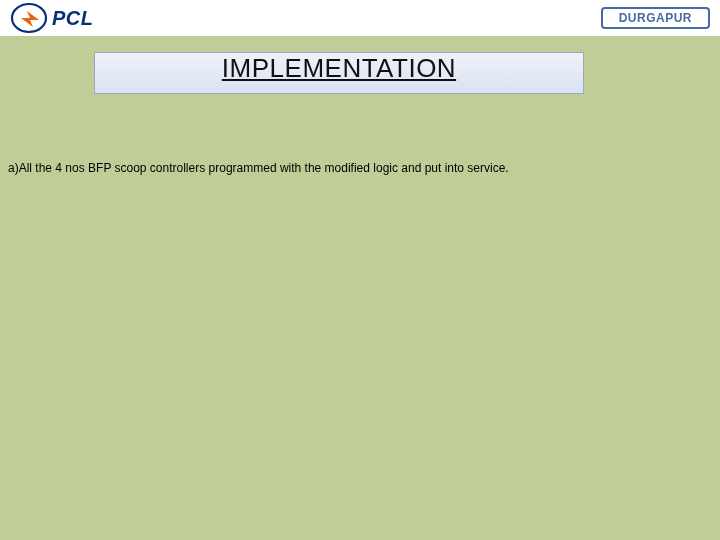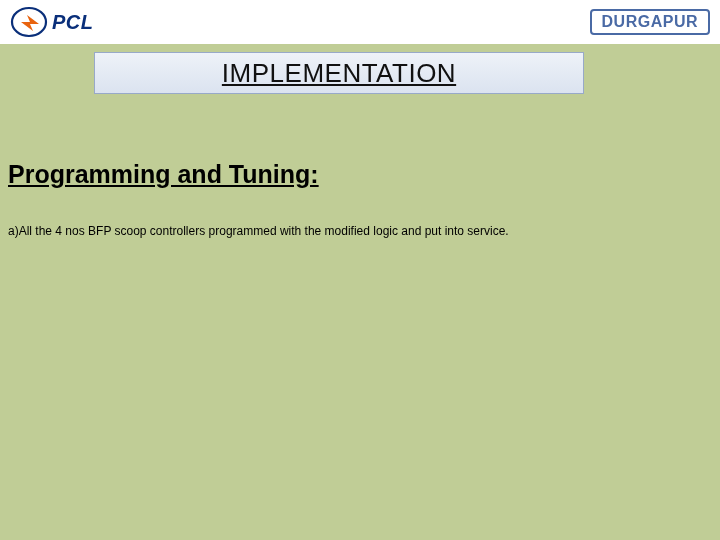--- a/index.html
+++ b/index.html
@@ -5,21 +5,21 @@
   * { margin: 0; padding: 0; box-sizing: border-box; }
   html, body { width: 720px; height: 540px; overflow: hidden; }
   body {
     font-family: Verdana, Geneva, sans-serif;
     background: #c0cd96;
     position: relative;
   }
   .header {
     position: absolute;
     top: 0; left: 0; right: 0;
-    height: 44px;
+    height: 36px;
     background: #fff;
     display: flex;
     align-items: center;
     justify-content: space-between;
     padding: 0 10px;
   }
   .logo-left {
     display: flex;
     align-items: center;
     gap: 4px;
@@ -29,37 +29,37 @@
     font-weight: bold;
     font-style: italic;
     letter-spacing: 0.5px;
     color: #0a2f7a;
     font-size: 20px;
     font-family: Arial, sans-serif;
   }
   .logo-right {
     border: 2px solid #4a6aa5;
     border-radius: 4px;
-    padding: 2px 10px;
+    padding: 2px 16px;
     font-weight: bold;
     color: #4a6aa5;
-    font-size: 16px;
+    font-size: 12px;
     font-family: Arial, sans-serif;
     letter-spacing: 0.5px;
   }
   .title-box {
     position: absolute;
     top: 52px;
     left: 94px;
     width: 490px;
     height: 42px;
     background: linear-gradient(#eef2f8, #dbe3f0);
     border: 1px solid #98a9c8;
     display: flex;
-    align-items: center;
+    align-items: flex-start;
     justify-content: center;
   }
   .title-box span {
     font-family: Arial, sans-serif;
     font-size: 26px;
     color: #111;
     text-decoration: underline;
     letter-spacing: 0.5px;
   }
   .content {
@@ -97,15 +97,14 @@
     <span class="logo-left-text">PCL</span>
   </div>
   <div class="logo-right">DURGAPUR</div>
 </div>
 
 <div class="title-box">
   <span>IMPLEMENTATION</span>
 </div>
 
 <div class="content">
-  <div class="section-heading">Programming and Tuning:</div>
   <div class="para">a)All the 4 nos BFP scoop controllers programmed with the modified logic and put into service.</div>
 </div>
 
 </body></html>

